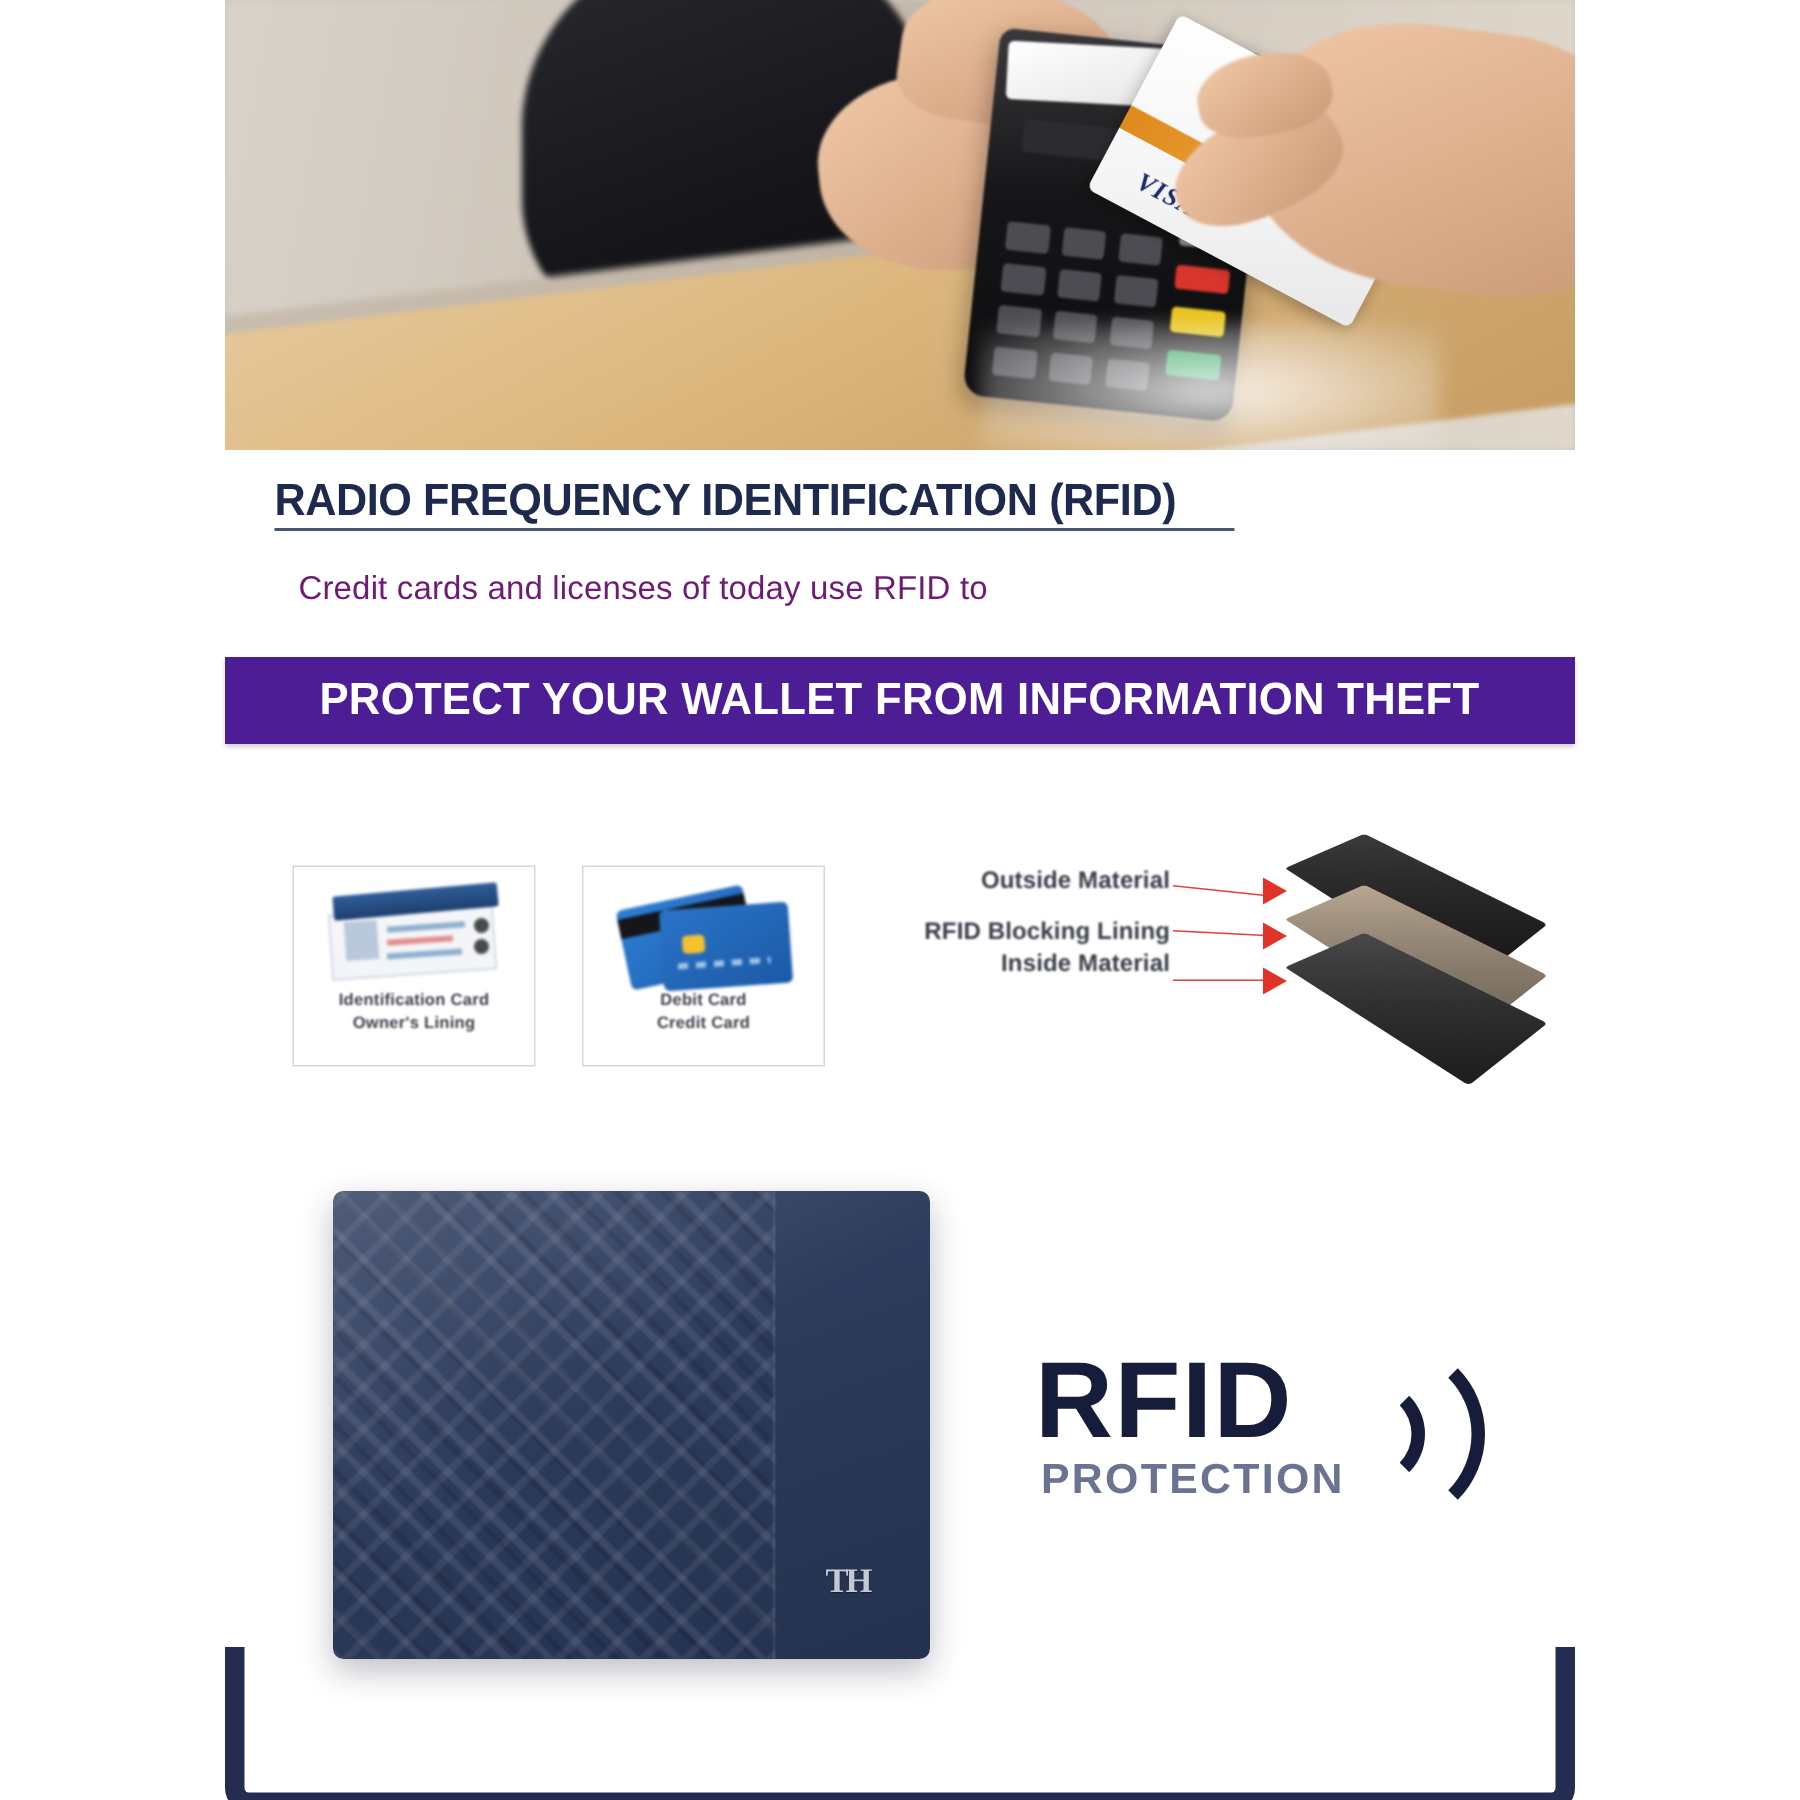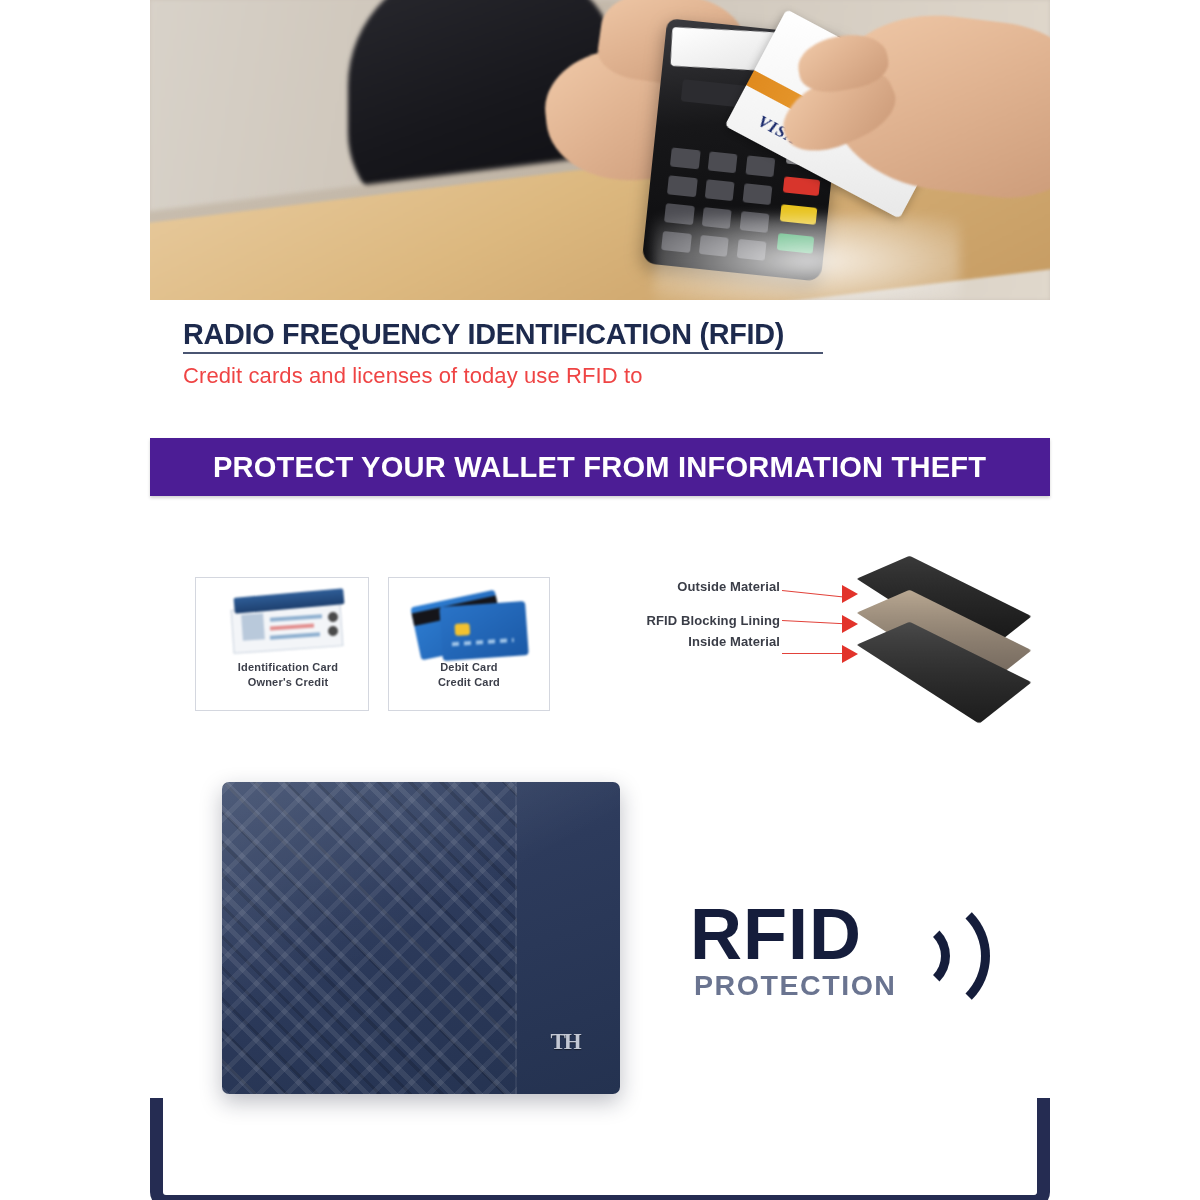--- a/index.html
+++ b/index.html
@@ -236,25 +236,25 @@
     left: 33px;
     top: 52px;
     width: 640px;
     height: 2px;
     background: #4a5572;
   }
   .subline {
     position: absolute;
     left: 33px;
     top: 60px;
-    margin: 0;
+    margin: 16px;
     font-family: "Liberation Sans", sans-serif;
     font-size: 22px;
     line-height: 32px;
-    color: #ef4444;
+    color: #701a75;
     letter-spacing: 0.1px;
   }
 
   
   .banner {
     position: absolute;
     left: 150px;
     top: 438px;
     width: 900px;
     height: 58px;
@@ -287,21 +287,21 @@
     top: 57px;
     width: 160px;
     height: 132px;
     border: 1px solid #d4d7df;
     background: #ffffff;
     display: flex;
     flex-direction: column;
     align-items: center;
     justify-content: flex-start;
   }
-  .card-box.box-1 { left: 45px; padding-left: 12px; }
+  .card-box.box-1 { left: 45px; }
   .card-box.box-2 { left: 238px; }
   .card-art {
     position: relative;
     width: 100%;
     height: 82px;
     filter: blur(1.1px);
   }
   
   .idcard-base {
     position: absolute;
@@ -412,21 +412,21 @@
     position: absolute;
     left: 0;
     top: 0;
     width: 190px;
     height: 100%;
   }
   .layer-label {
     position: absolute;
     right: 0;
     font-family: "Liberation Sans", sans-serif;
-    font-size: 13px;
+    font-size: 16px;
     font-weight: bold;
     color: #3a3d47;
     white-space: nowrap;
     filter: blur(0.7px);
     letter-spacing: 0.1px;
   }
   .layer-label.lab-1 { top: 21px; }
   .layer-label.lab-2 { top: 55px; margin-left: 12px; }
   .layer-label.lab-3 { top: 76px; }
   .leader {
@@ -469,21 +469,21 @@
   
   .wallet-wrap {
     position: absolute;
     left: 222px;
     top: 782px;
     width: 398px;
     height: 312px;
   }
   .wallet {
     position: absolute;
-    left: 0; top: 0;
+    left: 0; top: 12px;
     width: 100%; height: 100%;
     background: linear-gradient(160deg, #3b4a6b 0%, #2d3b5c 40%, #243250 100%);
     border-radius: 7px;
     box-shadow: 0 8px 22px rgba(20,26,45,0.28);
     overflow: hidden;
   }
   .wallet-emboss {
     position: absolute;
     left: 0; top: 0;
     width: 74%; height: 100%;
@@ -663,21 +663,21 @@
         <div class="idcard-band"></div>
         <div class="idcard-photo"></div>
         <div class="idcard-line l1"></div>
         <div class="idcard-line l2"></div>
         <div class="idcard-line l3"></div>
         <div class="idcard-chip"></div>
         <div class="idcard-chip2"></div>
       </div>
       <div class="card-label">
         <span>Identification Card</span><br>
-        <span>Owner's Credit</span>
+        <span>Owner's Lining</span>
       </div>
     </div>
 
     <div class="card-box box-2">
       <div class="card-art">
         <div class="cc-back">
           <div class="cc-back-stripe"></div>
         </div>
         <div class="cc-front">
           <div class="cc-chip"></div>

